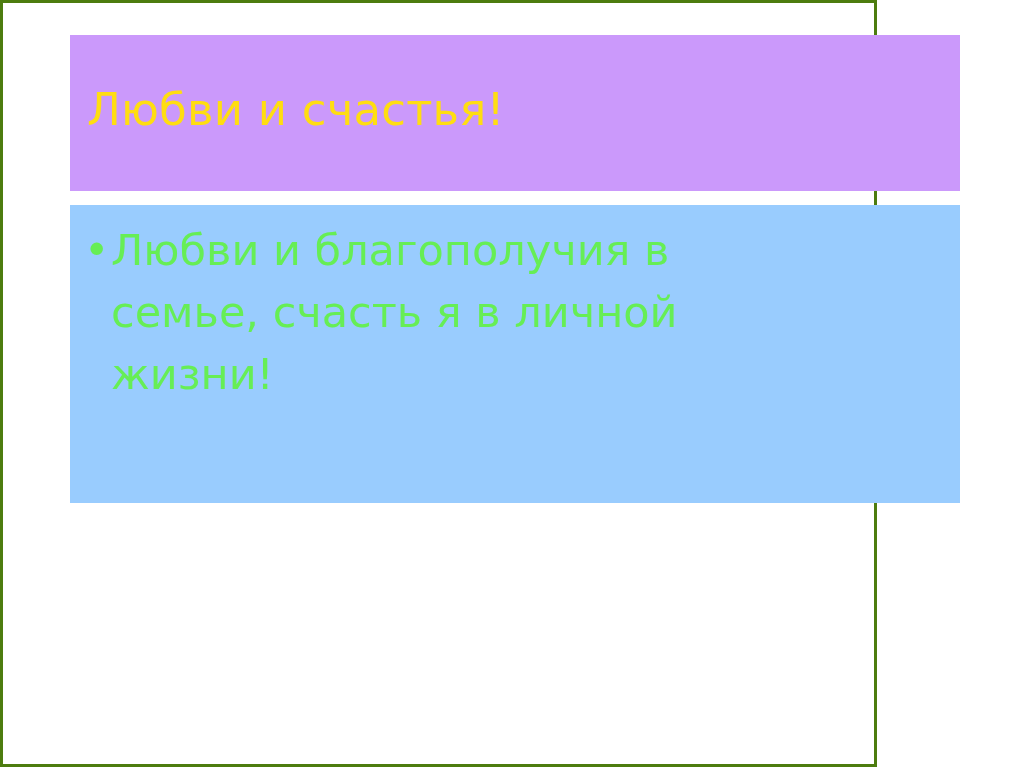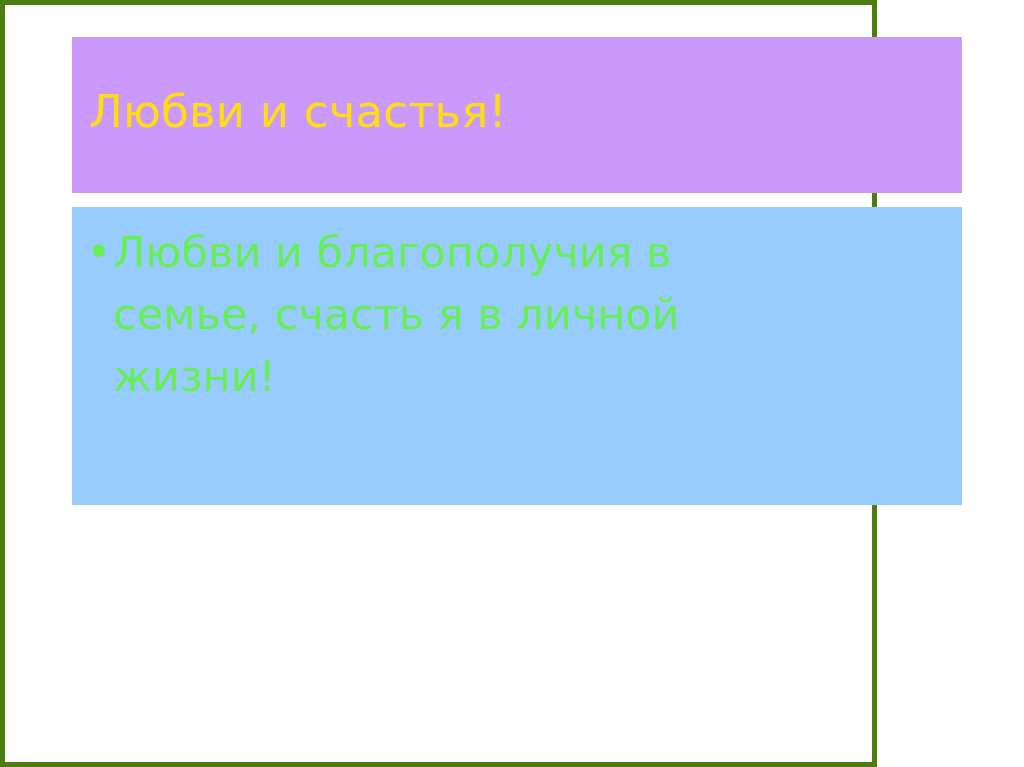--- a/index.html
+++ b/index.html
@@ -15,21 +15,21 @@
     font-family: "DejaVu Sans", sans-serif;
   }
 
   
   .slide {
     position: relative;
     width: 877px;
     height: 767px;
     box-sizing: border-box;
     background: #ffffff;
-    border: 5px solid #4d7c0f;
+    border: 3px solid #4d7c0f;
   }
 
   
   .title-block {
     position: absolute;
     left: 67px;
     top: 32px;
     width: 890px;
     height: 156px;
     background: #cb99fb;

